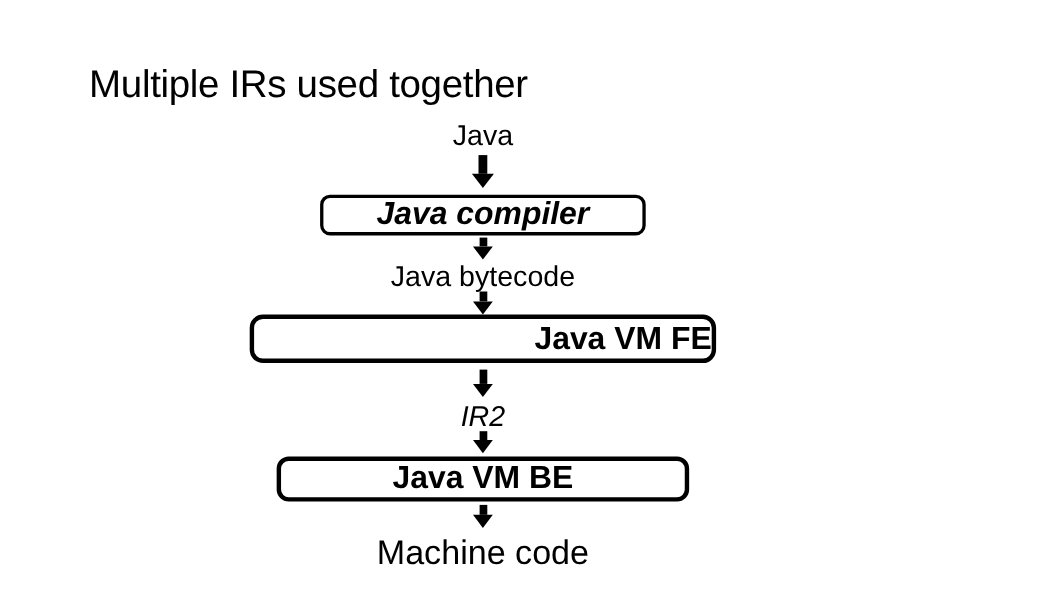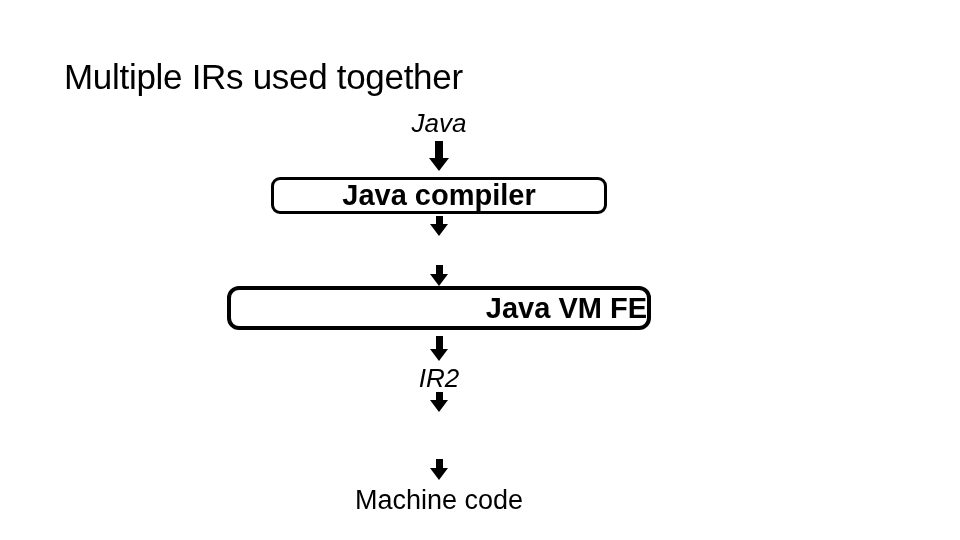--- a/index.html
+++ b/index.html
@@ -11,58 +11,58 @@
     position: relative;
     width: 960px;
     height: 540px;
     background: #ffffff;
     overflow: hidden;
     font-family: "Liberation Sans", sans-serif;
     color: #000000;
   }
   .title {
     position: absolute;
-    left: 64px;
+    left: 81px;
     top: 57px;
     font-size: 35px;
     font-weight: 400;
     letter-spacing: -0.3px;
     white-space: nowrap;
     color: #000000;
     text-align: right;
   }
   .label {
     position: absolute;
     left: 439px;
     transform: translateX(-50%);
     font-size: 26px;
     line-height: 1.2;
     white-space: nowrap;
     color: #000000;
   }
-  .lbl-java     { top: 108px; font-style: italic; }
+  .lbl-java     { top: 108px; }
   .lbl-bytecode { top: 236px; }
   .lbl-ir2      { top: 363px; font-style: italic; }
-  .lbl-machine  { top: 484px; font-size: 27px; }
+  .lbl-machine  { top: 484px; font-size: 31px; }
 
   .box {
     position: absolute;
     left: 439px;
     transform: translateX(-50%);
     box-sizing: border-box;
     background: #ffffff;
     border: 3px solid #000000;
     display: flex;
     align-items: center;
     justify-content: center;
     font-weight: 700;
     font-size: 29px;
     white-space: nowrap;
   }
-  .box1 { top: 177px; width: 336px; height: 37px; border-radius: 9px;  border-width: 3px; }
+  .box1 { top: 177px; width: 296px; height: 37px; border-radius: 9px;  border-width: 3px; font-style: italic; }
   .box2 { top: 286px; width: 424px; height: 44px; border-radius: 12px; border-width: 4px; justify-content: flex-end; }
   .box3 { top: 415px; width: 375px; height: 41px; border-radius: 11px; border-width: 4px; }
 
   .arrow {
     position: absolute;
     left: 439px;
     transform: translateX(-50%);
     display: flex;
     flex-direction: column;
     align-items: center;
@@ -103,20 +103,21 @@
 
   <div class="box box1">
     <span>Java compiler</span>
   </div>
 
   <div class="arrow a2">
     <div class="stem"></div>
     <div class="head"></div>
   </div>
 
+  <div class="label lbl-bytecode">Java bytecode</div>
 
   <div class="arrow a3">
     <div class="stem"></div>
     <div class="head"></div>
   </div>
 
   <div class="box box2">
     <span>Java VM FE</span>
   </div>
 
@@ -125,20 +126,23 @@
     <div class="head"></div>
   </div>
 
   <div class="label lbl-ir2">IR2</div>
 
   <div class="arrow a5">
     <div class="stem"></div>
     <div class="head"></div>
   </div>
 
+  <div class="box box3">
+    <span>Java VM BE</span>
+  </div>
 
   <div class="arrow a6">
     <div class="stem"></div>
     <div class="head"></div>
   </div>
 
   <div class="label lbl-machine">Machine code</div>
 
 </div>
 

